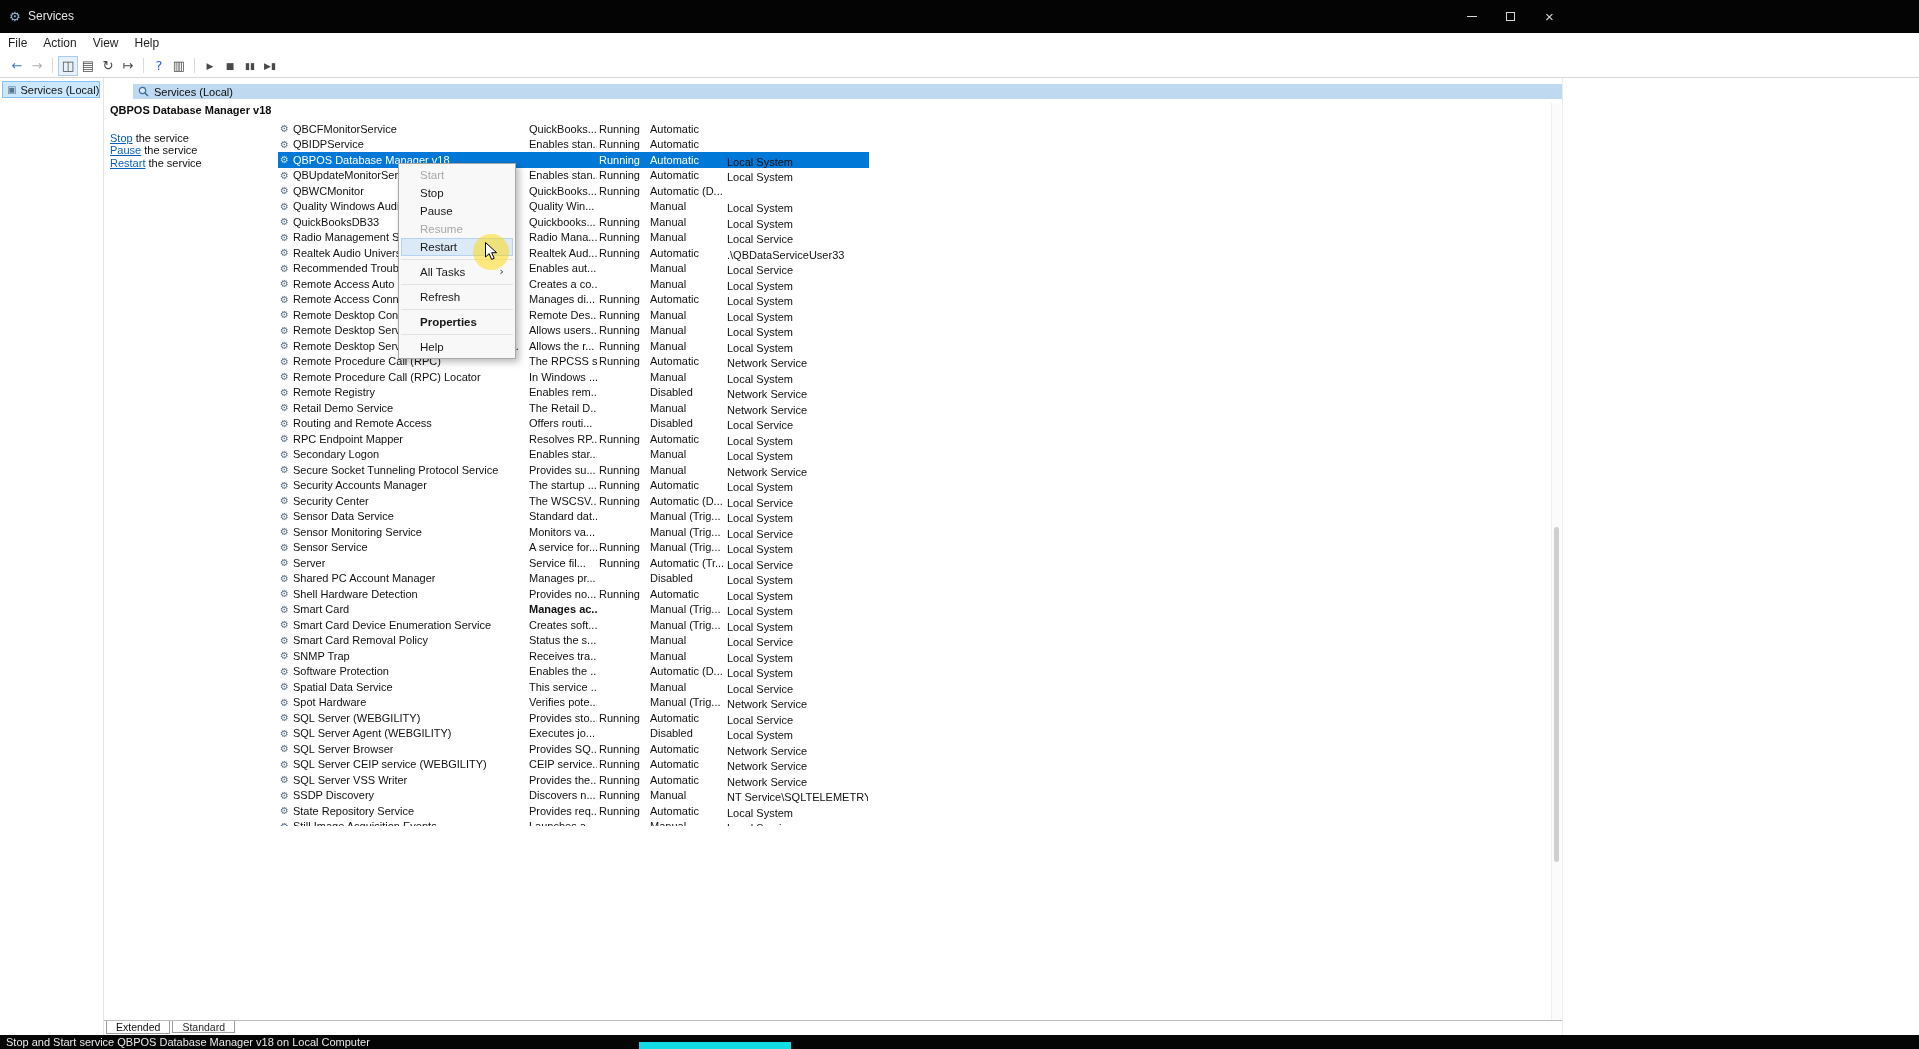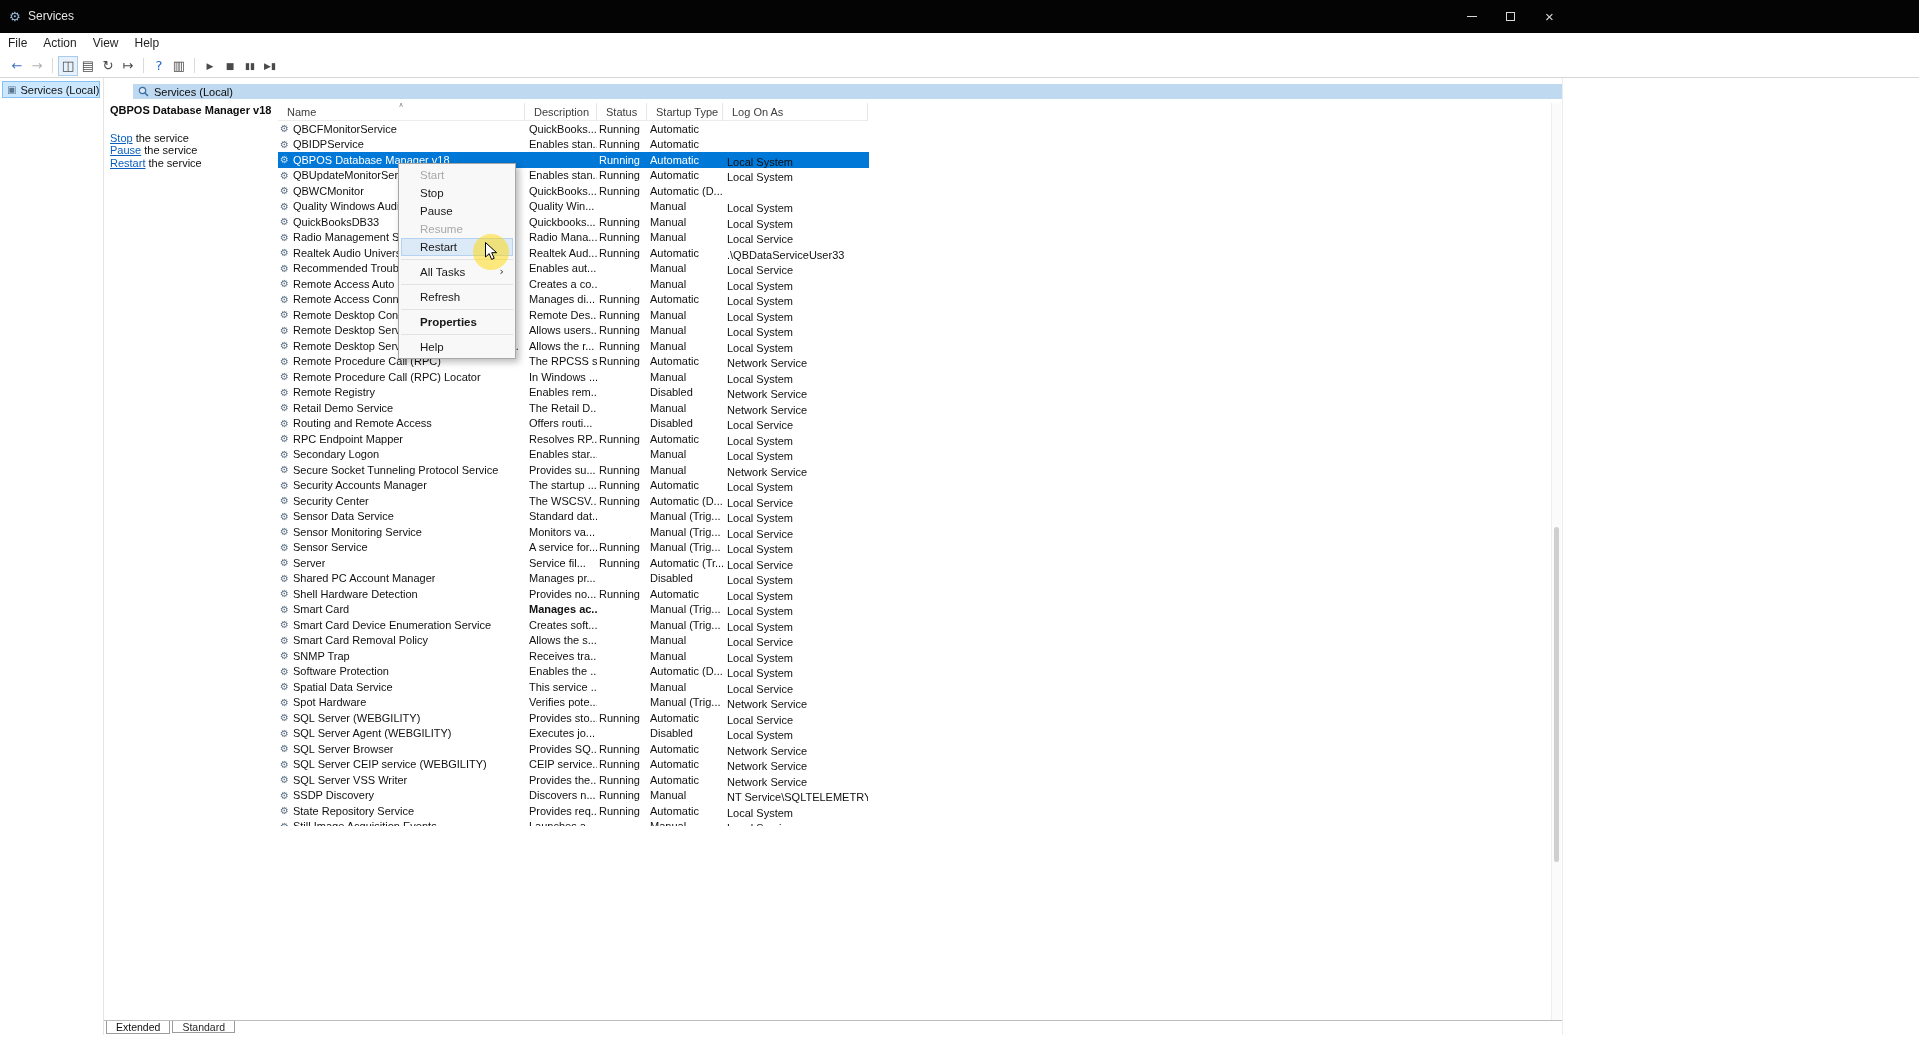--- a/index.html
+++ b/index.html
@@ -140,38 +140,20 @@
     <span>Services (Local)</span>
   </div>
 
   <div class="info-title">QBPOS Database Manager v18</div>
   <div class="service-links">
       <div class="svc-link-line"><span class="lnk">Stop</span><span> the service</span></div>
       <div class="svc-link-line"><span class="lnk">Pause</span><span> the service</span></div>
       <div class="svc-link-line"><span class="lnk">Restart</span><span> the service</span></div>
     </div>
 
-  <div class="list-header">
-      <div class="hcell" style="width: 247px;">
-        <span>Name</span>
-        <span class="sort">∧</span>
-      </div>
-      <div class="hcell" style="width: 72px;">
-        <span>Description</span>
-      </div>
-      <div class="hcell" style="width: 50px;">
-        <span>Status</span>
-      </div>
-      <div class="hcell" style="width: 76px;">
-        <span>Startup Type</span>
-      </div>
-      <div class="hcell" style="width: 145px;">
-        <span>Log On As</span>
-      </div>
-    </div>
   <div class="service-list">
       <div class="row">
         <div class="cell c-name" style="width: 247px;">
           <span class="gear">⚙</span>
           <span class="nm">QBCFMonitorService</span>
         </div>
         <div class="cell c-desc" style="width: 72px;">QuickBooks...</div>
         <div class="cell c-status" style="width: 50px;">Running</div>
         <div class="cell c-startup" style="width: 76px;">Automatic</div>
         <div class="cell c-logon" style="width: 145px;">Local System</div>
@@ -494,21 +476,21 @@
         <div class="cell c-desc" style="width: 72px;">Creates soft...</div>
         <div class="cell c-status" style="width: 50px;"></div>
         <div class="cell c-startup" style="width: 76px;">Manual (Trig...</div>
         <div class="cell c-logon" style="width: 145px;">Local System</div>
       </div>
       <div class="row">
         <div class="cell c-name" style="width: 247px;">
           <span class="gear">⚙</span>
           <span class="nm">Smart Card Removal Policy</span>
         </div>
-        <div class="cell c-desc" style="width: 72px;">Allows the s...</div>
+        <div class="cell c-desc" style="width: 72px;">Status the s...</div>
         <div class="cell c-status" style="width: 50px;"></div>
         <div class="cell c-startup" style="width: 76px;">Manual</div>
         <div class="cell c-logon" style="width: 145px;">Local System</div>
       </div>
       <div class="row">
         <div class="cell c-name" style="width: 247px;">
           <span class="gear">⚙</span>
           <span class="nm">SNMP Trap</span>
         </div>
         <div class="cell c-desc" style="width: 72px;">Receives tra...</div>
@@ -648,19 +630,23 @@
       <div class="msep"></div>
       <div class="mitem"><span>Help</span></div>
     </div>
 
   <div class="tabline"></div>
   <div class="tab-bar">
       <div class="tab">Extended</div>
       <div class="tab inactive">Standard</div>
     </div>
 
+  <div class="statusbar">
+    <span class="status-text">Stop and Start service QBPOS Database Manager v18 on Local Computer</span>
+    <span class="status-accent"></span>
+  </div>
 
   <div class="cursor-halo"></div>
   <svg class="cursor" width="14" height="20" viewBox="0 0 14 20">
     <polygon points="0.5,0.5 0.5,15 4.2,11.6 6.6,17.4 9.2,16.3 6.7,10.7 11.6,10.7" fill="#ffffff" stroke="#000000" stroke-width="1"></polygon>
   </svg>
 
 </div>
 
 </body></html>

